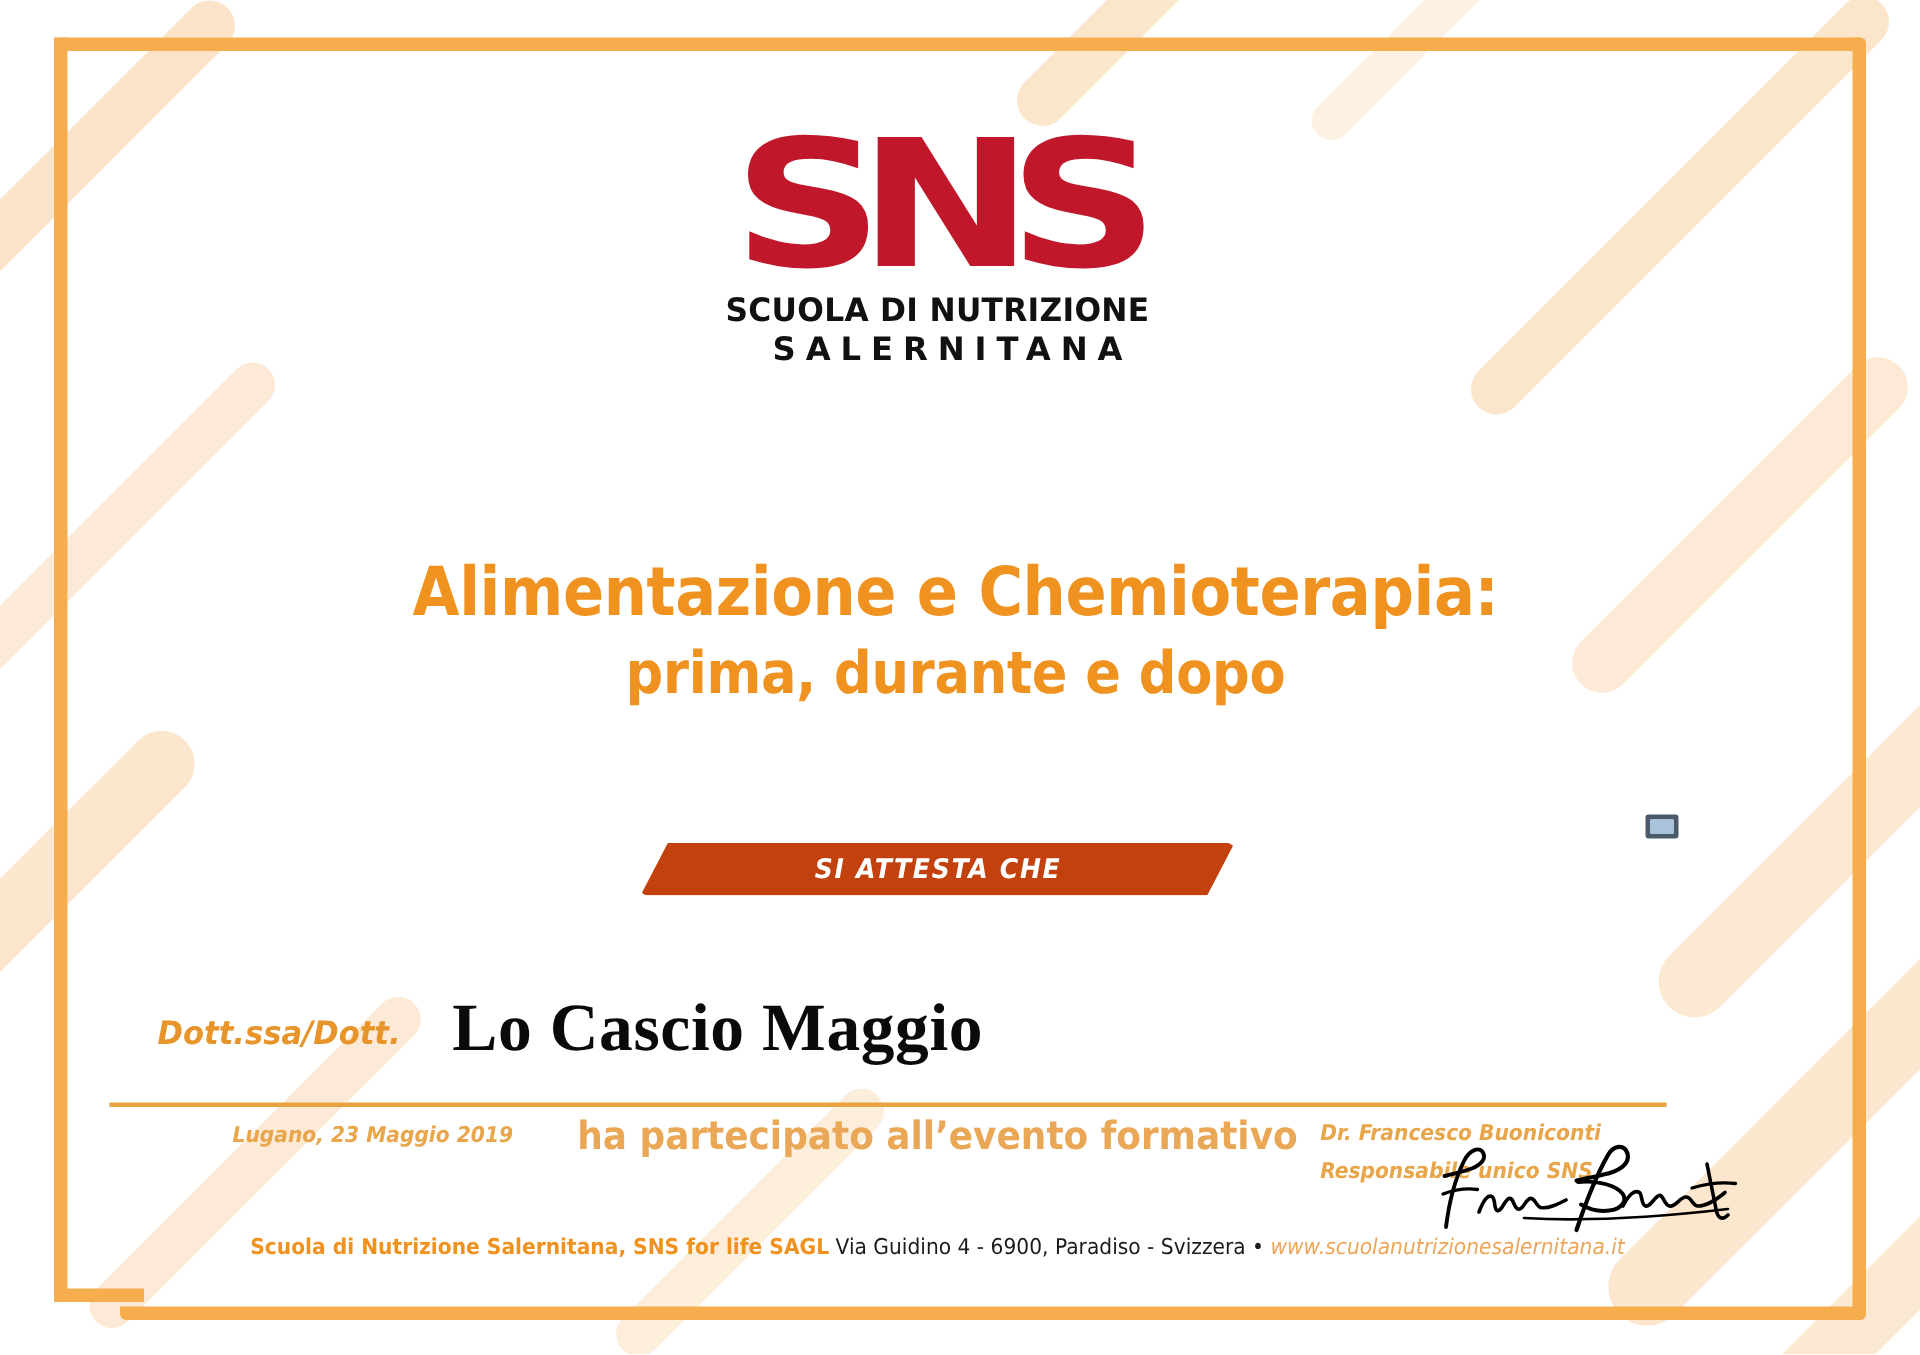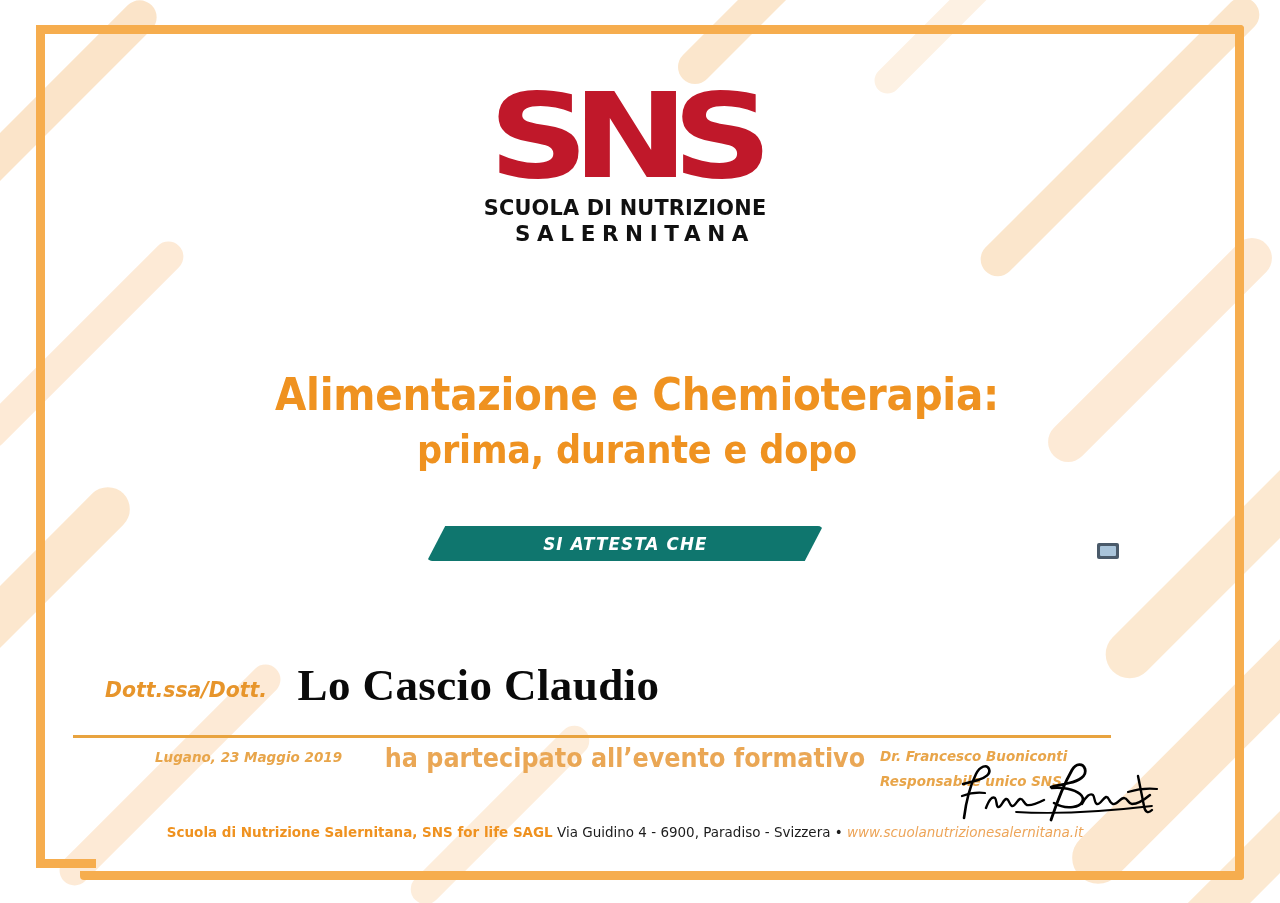--- a/index.html
+++ b/index.html
@@ -182,23 +182,24 @@
     left: 0;
     right: 0;
     top: 492px;
     text-align: center;
   }
   .ribbon {
     display: inline-block;
     position: relative;
     width: 396px;
     height: 35px;
-    background: #0f766e;
+    background: #c2410c;
     clip-path: polygon(4.6% 0%, 100% 0%, 95.4% 100%, 0% 100%);
     border-radius: 5px;
+    margin-top: 36px;
   }
   .ribbon-label {
     font-family: "DejaVu Sans", sans-serif;
     font-weight: bold;
     font-style: italic;
     font-size: 18px;
     line-height: 35px;
     color: #ffffff;
     letter-spacing: 1.2px;
     transform: scaleX(0.93);
@@ -388,21 +389,21 @@
         <span class="ribbon-label">SI ATTESTA CHE</span>
       </div>
     </div>
 
     <div class="kbd-icon">
         <i></i>
       </div>
 
     <div class="recipient">
       <div class="honorific">Dott.ssa/Dott.</div>
-      <div class="recipient-name">Lo Cascio Claudio</div>
+      <div class="recipient-name">Lo Cascio Maggio</div>
     </div>
     <div class="recipient-rule"></div>
     <div class="participated">ha partecipato all’evento formativo</div>
 
     <div class="place-date">Lugano, 23 Maggio 2019</div>
 
     <div class="sig-block">
       <span class="sig-name">Dr. Francesco Buoniconti</span>
       <span class="sig-role">Responsabile unico SNS</span>
       <svg class="signature-svg" viewBox="0 0 215 62" xmlns="http://www.w3.org/2000/svg">

